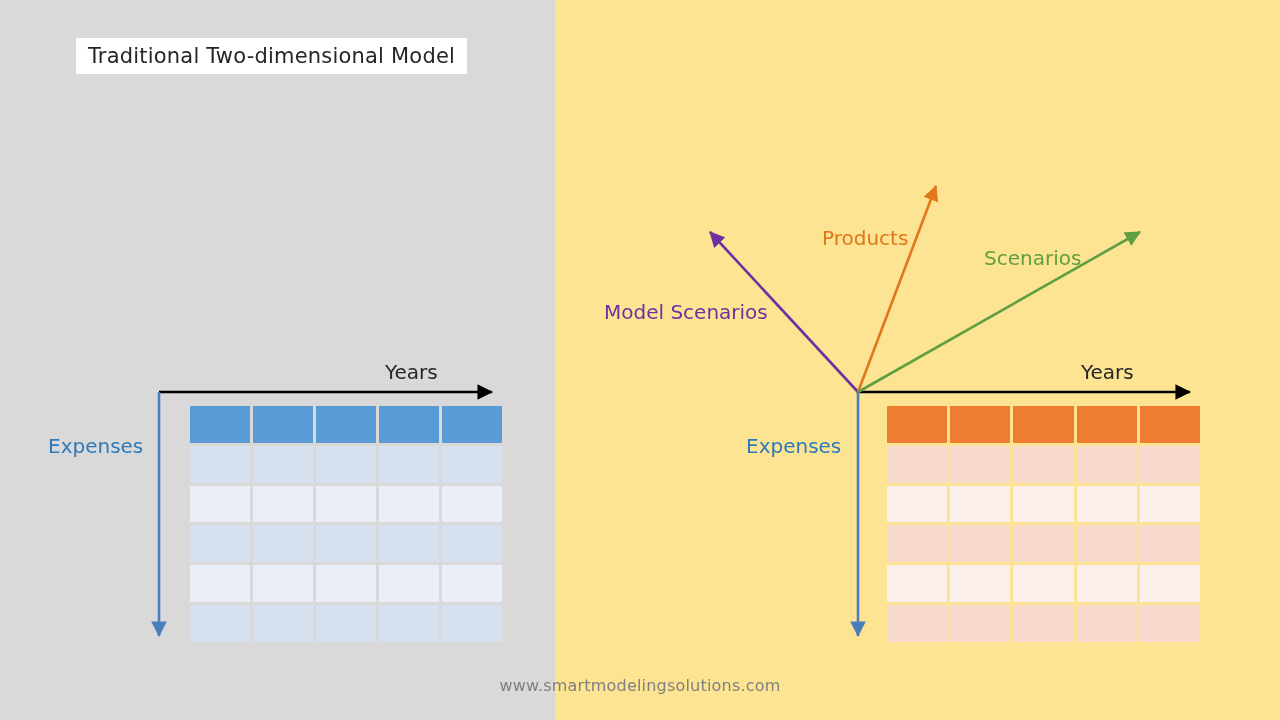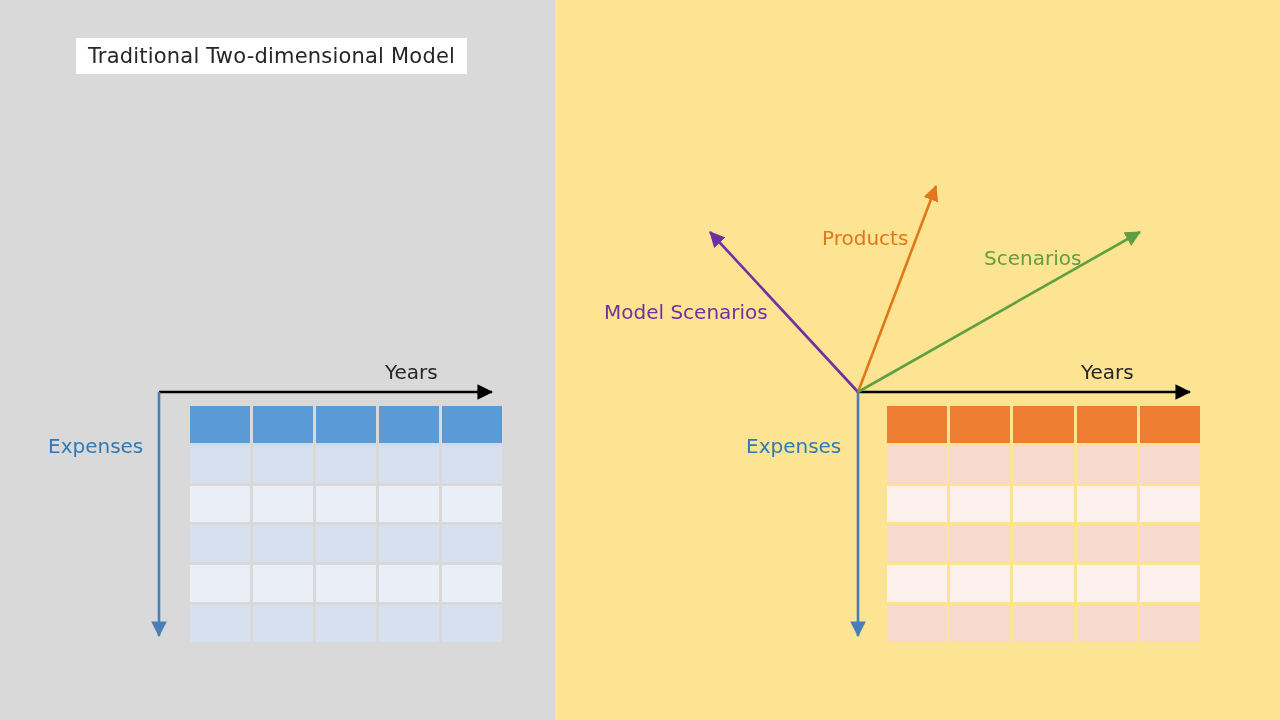--- a/index.html
+++ b/index.html
@@ -199,14 +199,15 @@
   <div class="axis-label years-label" style="left:385px; top:360px;">Years</div>
   <div class="axis-label expenses-label" style="left:48px; top:434px;">Expenses</div>
 
   <div class="axis-label years-label" style="left:1081px; top:360px;">Years</div>
   <div class="axis-label expenses-label" style="left:746px; top:434px;">Expenses</div>
 
   <div class="dim-label" style="left:604px; top:300px; color:#7030a0;">Model Scenarios</div>
   <div class="dim-label" style="left:822px; top:226px; color:#e2761b;">Products</div>
   <div class="dim-label" style="left:984px; top:246px; color:#5f9e41;">Scenarios</div>
 
+  <div class="footer">www.smartmodelingsolutions.com</div>
 
 </div>
 
 </body></html>

